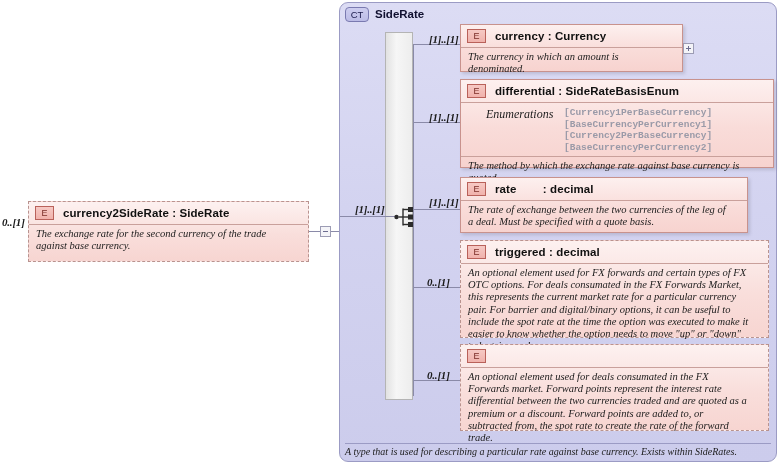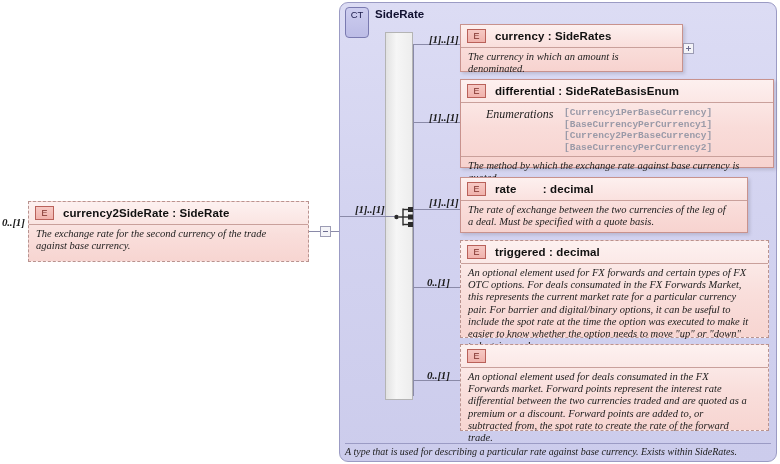--- a/index.html
+++ b/index.html
@@ -136,21 +136,21 @@
   
   .ctbox {
     position: absolute;
     box-sizing: border-box;
     background: linear-gradient(to bottom, #dcdcf4 0%, #d3d3f0 45%, #ccccec 100%);
     border: 1px solid #9b9bc4;
     border-radius: 9px;
   }
   .ctbadge {
     position: absolute;
-    width: 24px; height: 31px;
+    width: 24px; height: 15px;
     box-sizing: border-box;
     background: linear-gradient(to bottom, #cdcdef 0%, #bcbce6 100%);
     border: 1px solid #7a7ab0;
     border-radius: 4px;
     font-size: 9.5px;
     line-height: 13px;
     text-align: center;
     color: #1a1a4a;
     font-family: "Liberation Sans", sans-serif;
   }
@@ -251,21 +251,21 @@
 
   <div class="line hline" style="left:413px; top:287px; width:47px;"></div>
   <div class="card" style="left:427px; top:276px;">0..[1]</div>
 
   <div class="line hline" style="left:413px; top:380px; width:47px;"></div>
   <div class="card" style="left:427px; top:369px;">0..[1]</div>
 
   <div class="ebox solid" style="left:460px; top:24px; width:223px; height:48px;">
     <div class="hdr">
       <span class="ebadge">E</span>
-      <span class="ename">currency : SideRates</span>
+      <span class="ename">currency : Currency</span>
     </div>
     <div class="edoc">The currency in which an amount is denominated.</div>
   </div>
   <div class="toggle" style="left:683px; top:43px;">
     <span class="bar h"></span>
     <span class="bar v"></span>
   </div>
 
   <div class="ebox solid" style="left:460px; top:79px; width:314px; height:89px;">
     <div class="hdr">

